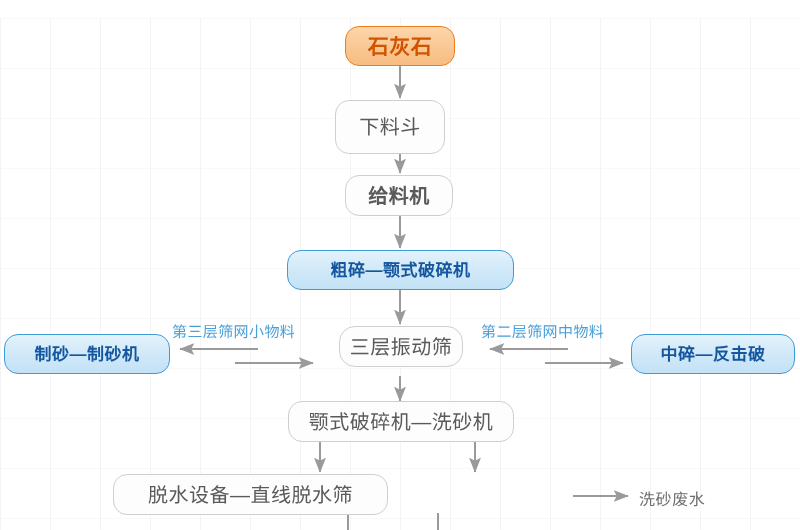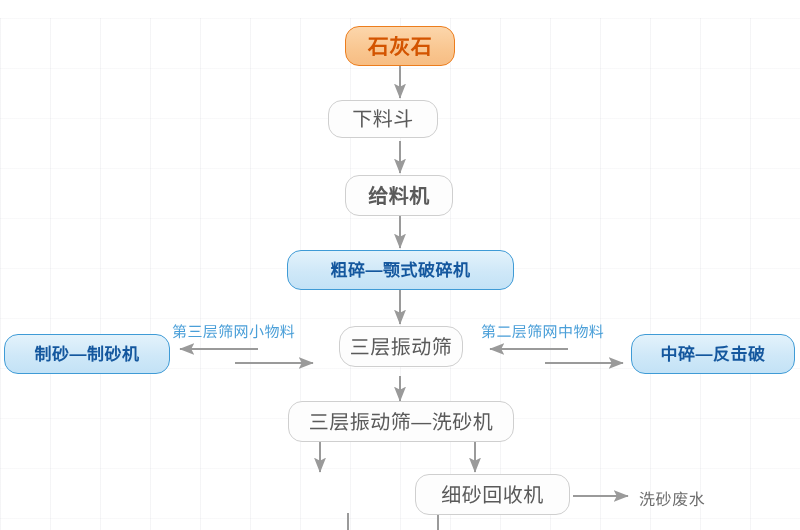--- a/index.html
+++ b/index.html
@@ -136,21 +136,21 @@
       <line x1="348" y1="495" x2="348" y2="528"></line>
 
       <line x1="438" y1="495" x2="438" y2="528"></line>
     </g>
   </svg>
 
   <div class="node orange" style="left:345px; top:8px; width:110px; height:40px;">
     <span>石灰石</span>
   </div>
 
-  <div class="node gray" style="left:328px; top:82px; width:110px; height:38px;">
+  <div class="node gray" style="left:335px; top:82px; width:110px; height:54px;">
     <span>下料斗</span>
   </div>
 
   <div class="node gray" style="left:345px; top:157px; width:108px; height:41px;font-weight:bold;">
     <span>给料机</span>
   </div>
 
   <div class="node blue" style="left:287px; top:232px; width:227px; height:40px;">
     <span>粗碎—颚式破碎机</span>
   </div>
@@ -161,27 +161,27 @@
 
   <div class="node gray" style="left:339px; top:308px; width:124px; height:41px;border-radius:16px;">
     <span>三层振动筛</span>
   </div>
 
   <div class="node blue" style="left:631px; top:316px; width:164px; height:40px;text-align:center;">
     <span>中碎—反击破</span>
   </div>
 
   <div class="node gray" style="left:288px; top:383px; width:226px; height:41px;">
-    <span>三层振动筛—洗砂机</span>
+    <span>颚式破碎机—洗砂机</span>
   </div>
 
+  <div class="node gray" style="left:113px; top:456px; width:275px; height:41px;">
+    <span>脱水设备—直线脱水筛</span>
+  </div>
 
-  <div class="node gray" style="left:415px; top:456px; width:155px; height:41px;">
-    <span>细砂回收机</span>
-  </div>
 
   <div class="edge-label" style="left:172px; top:302px;">第三层筛网小物料</div>
 
   <div class="edge-label" style="left:481px; top:302px;">第二层筛网中物料</div>
 
   <div class="plain-text" style="left:639px; top:468px;">洗砂废水</div>
 
 </div>
 
 </body></html>

